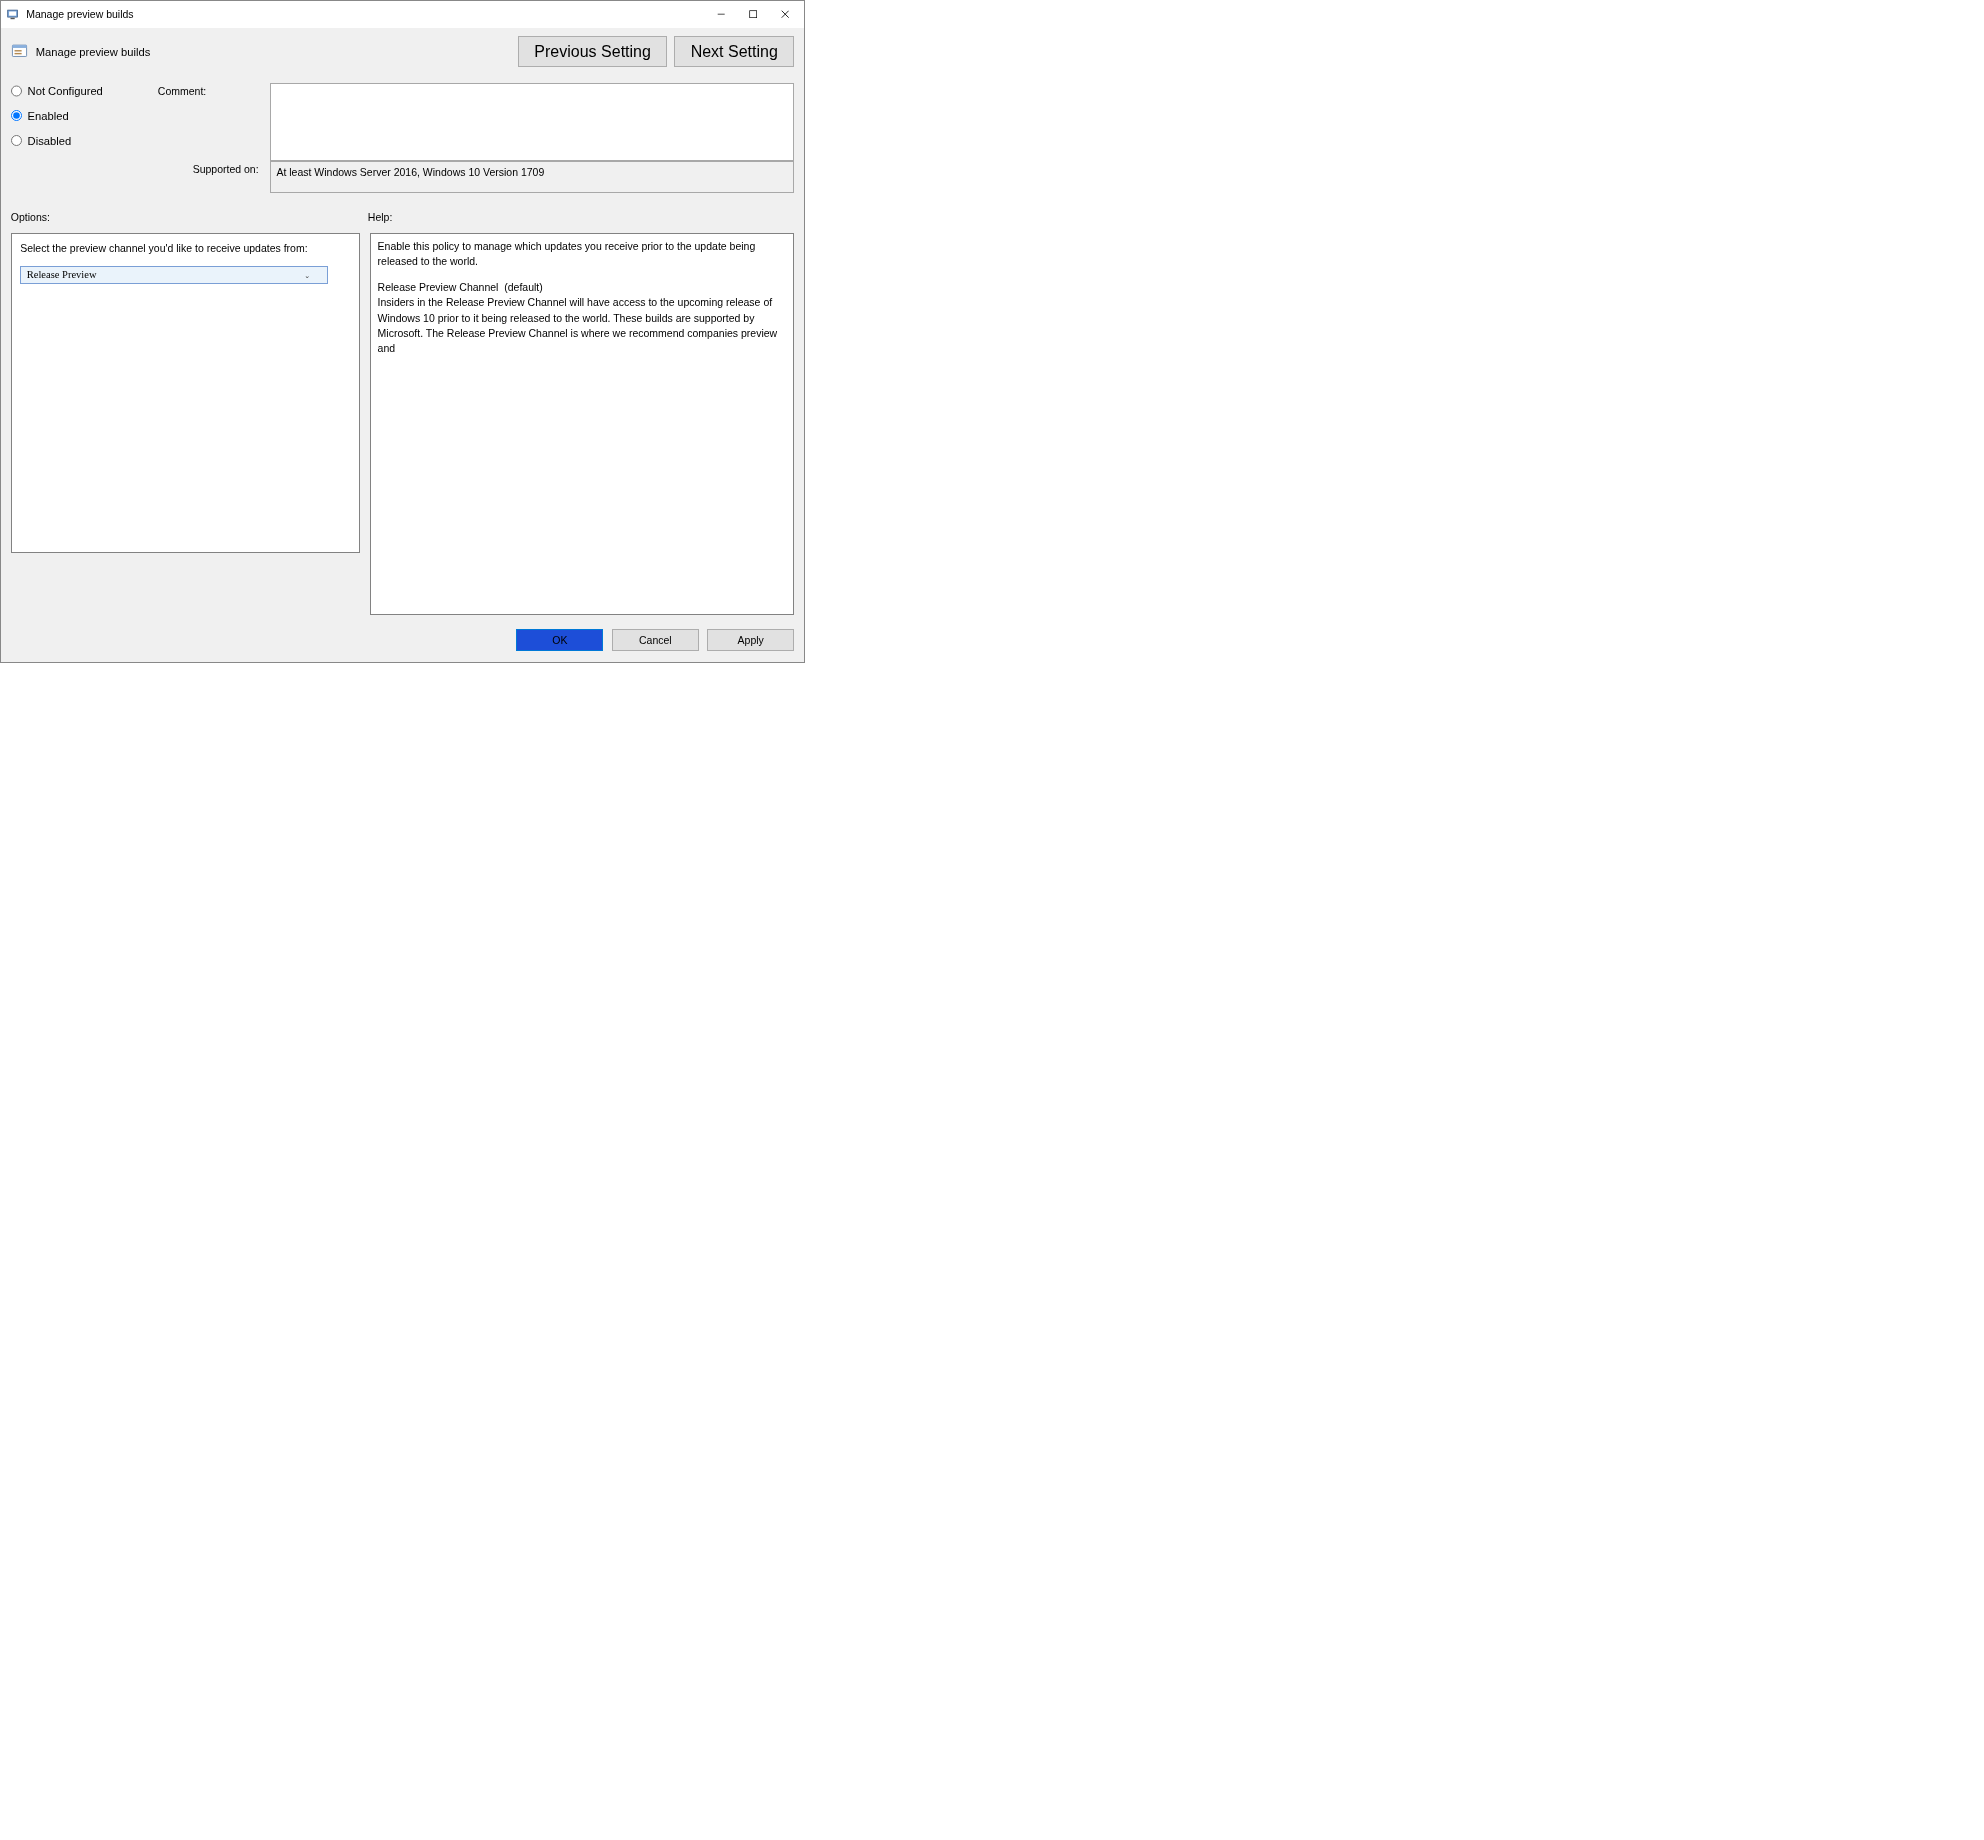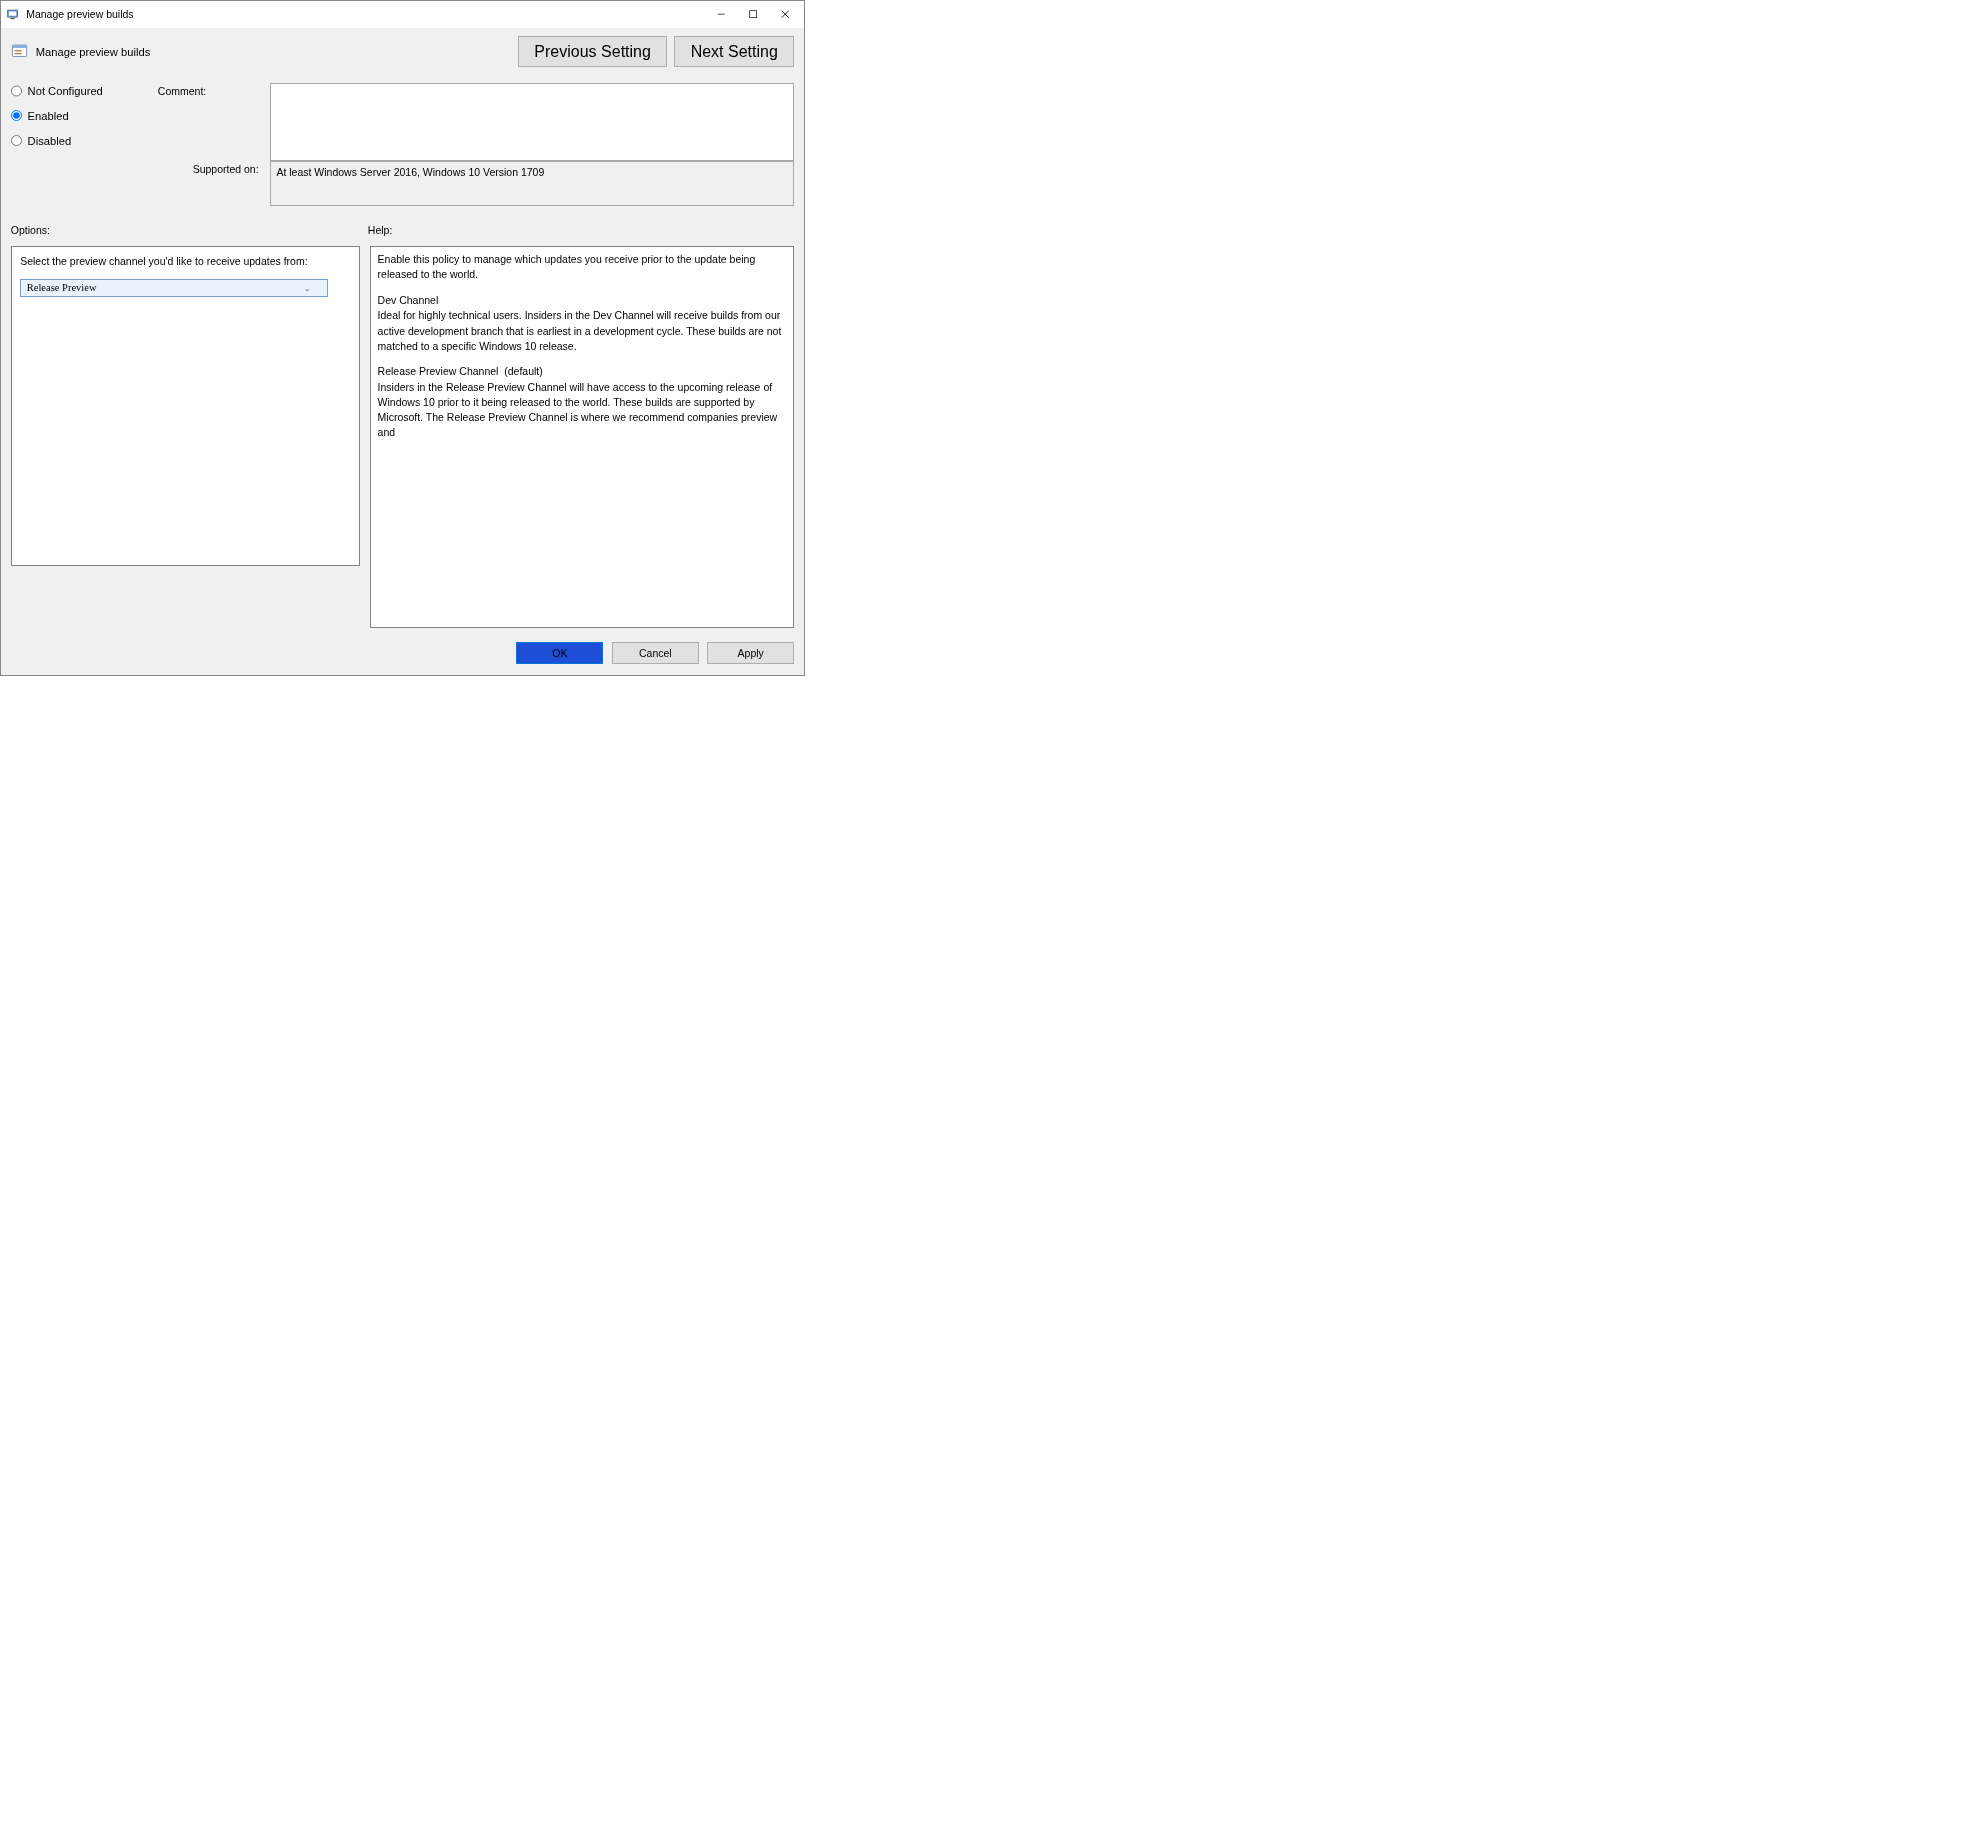--- a/index.html
+++ b/index.html
@@ -109,21 +109,21 @@
     width: 100%;
     resize: none;
     font-family: inherit;
     font-size: 10.5px;
     padding: 2.8px;
     overflow-y: scroll;
   }
   .supported-box {
     background: #f0f0f0;
     border: 0.7px solid #a8a8a8;
-    height: 45px;
+    height: 32px;
     width: 100%;
     padding: 4.2px 5.6px;
     font-size: 10.5px;
     overflow-y: scroll;
   }
   .labels-row {
     display: flex;
     padding: 15.4px 9.8px 5.6px 9.8px;
     font-size: 10.5px;
   }
@@ -287,22 +287,20 @@
   <div class="panes">
     <div class="options-pane">
       <div class="options-text">Select the preview channel you'd like to receive updates from:</div>
       <div class="dropdown">
         <span>Release Preview</span>
         <span class="chev">⌄</span>
       </div>
     </div>
     <div class="help-pane">
       <p>Enable this policy to manage which updates you receive prior to the update being released to the world.</p>
-      <p>Dev Channel
-Ideal for highly technical users. Insiders in the Dev Channel will receive builds from our active development branch that is earliest in a development cycle. These builds are not matched to a specific Windows 10 release.</p>
       <p>Release Preview Channel  (default)
 Insiders in the Release Preview Channel will have access to the upcoming release of Windows 10 prior to it being released to the world. These builds are supported by Microsoft. The Release Preview Channel is where we recommend companies preview and</p>
     </div>
   </div>
 
   <div class="footer">
     <button class="primary">OK</button>
     <button>Cancel</button>
     <button>Apply</button>
   </div>

